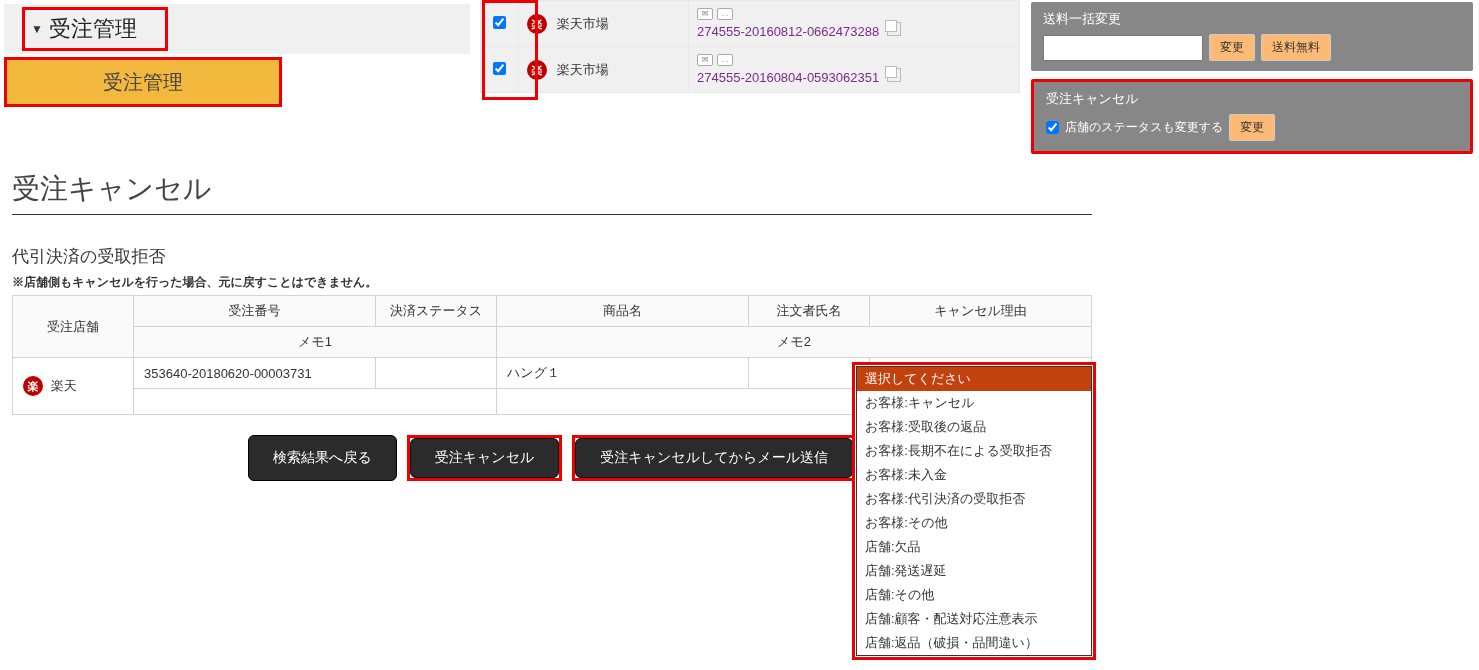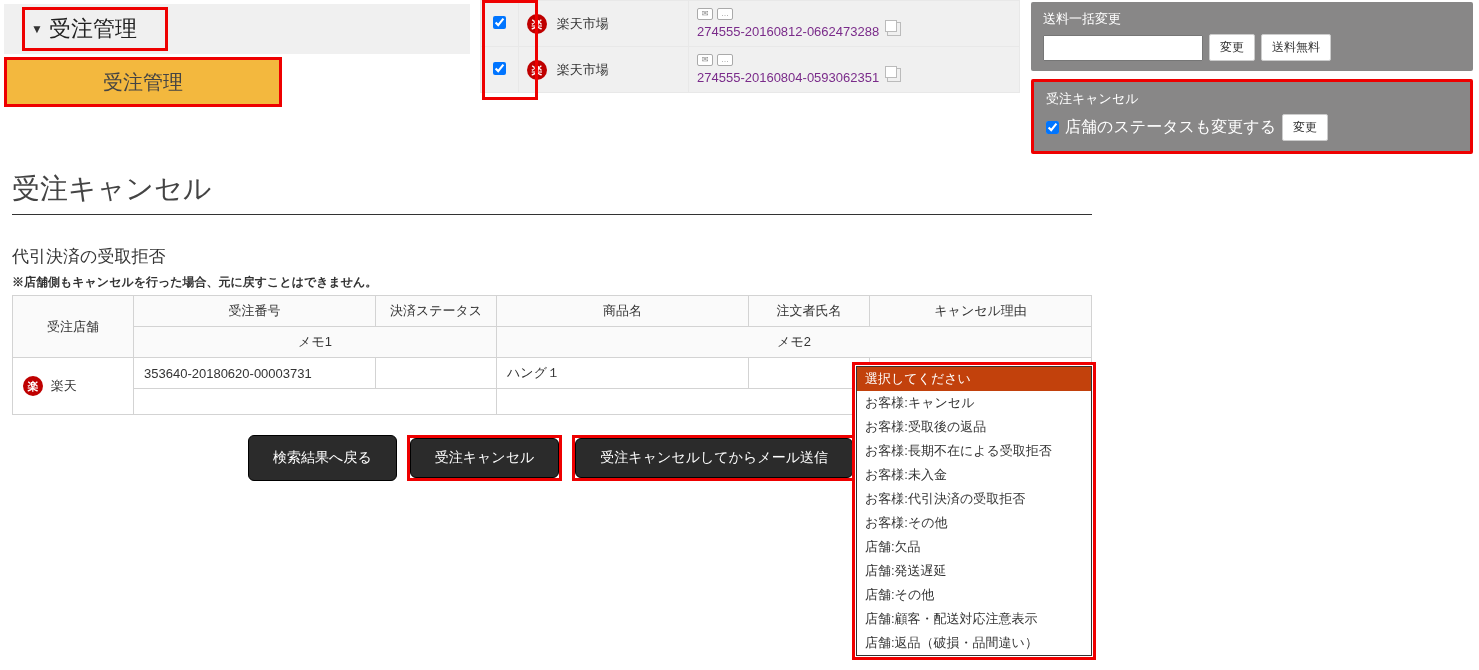--- a/index.html
+++ b/index.html
@@ -28,22 +28,22 @@
 .order-list-box .copy-icon { display: inline-block; width: 14px; height: 14px; border: 1px solid #bbb; margin-left: 4px; position: relative; }
 .order-list-box .copy-icon::before { content: ""; position: absolute; width: 10px; height: 10px; border: 1px solid #bbb; top: -3px; left: -3px; background: #fff; }
 
 
 .right-panel { position: absolute; right: 6px; top: 2px; width: 442px; }
 .panel-card { background: #888787; color: #fff; padding: 8px 12px 10px; margin-bottom: 8px; border-radius: 2px; }
 .panel-card.highlight { border: 3px solid #e00; }
 .panel-card .title { font-size: 13px; margin-bottom: 6px; }
 .panel-card .row { display: flex; align-items: center; gap: 6px; }
 .panel-card input[type="text"] { width: 160px; height: 26px; padding: 0 4px; }
-.panel-card .btn { background: #ffffff; color: #333; border: 1px solid #ccc; padding: 4px 10px; font-size: 12px; cursor: pointer; border-radius: 2px; }
-.panel-card label { font-size: 16px; }
+.panel-card .btn { background: #fdba74; color: #333; border: 1px solid #ccc; padding: 4px 10px; font-size: 12px; cursor: pointer; border-radius: 2px; }
+.panel-card label { font-size: 12px; }
 
 
 .main { position: absolute; left: 12px; top: 170px; width: 1080px; }
 .main h1 { font-size: 28px; font-weight: normal; color: #444; border-bottom: 1px solid #333; padding-bottom: 6px; margin-bottom: 30px; }
 .main h2 { font-size: 17px; font-weight: normal; color: #333; margin-bottom: 6px; }
 .main .warn { font-size: 12px; font-weight: bold; color: #333; margin-bottom: 4px; }
 
 .cancel-table-wrap { border-collapse: collapse; width: 100%; }
 .cancel-table-wrap th, .cancel-table-wrap td { border: 1px solid #d3d3d3; padding: 6px 10px; font-size: 13px; text-align: center; vertical-align: middle; }
 .cancel-table-wrap th { background: #fafafa; font-weight: normal; }

